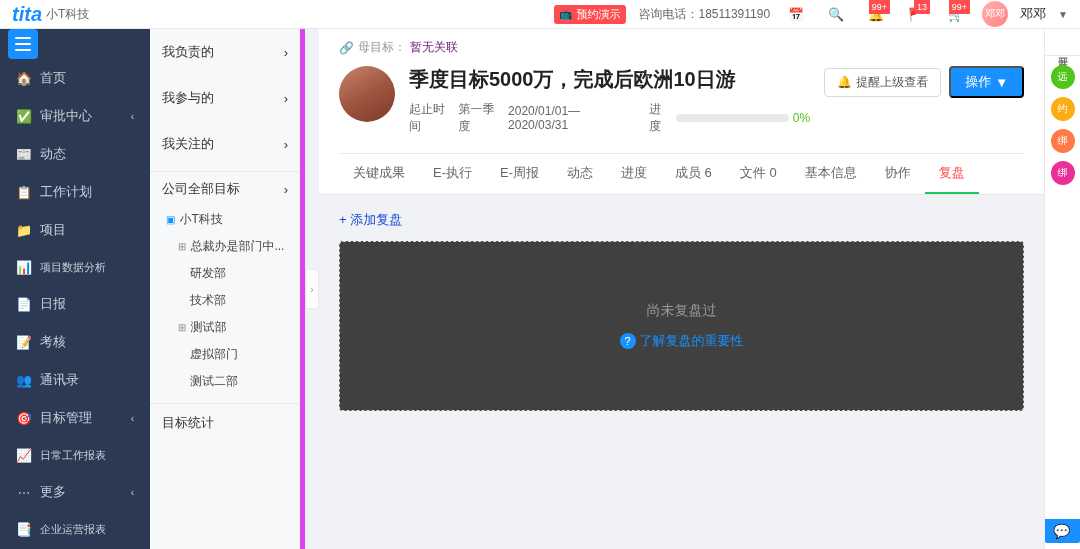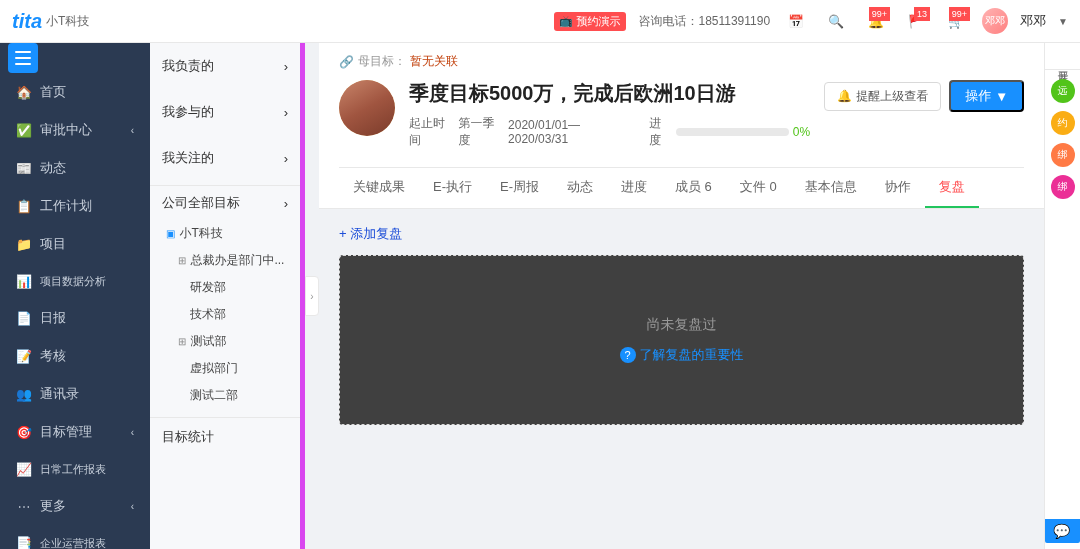--- a/index.html
+++ b/index.html
@@ -1,20 +1,20 @@
 <!DOCTYPE html>
 <html><head>
   <meta charset="utf-8">
   <style>
     * { box-sizing: border-box; margin: 0; padding: 0; }
     body { font-family: -apple-system, BlinkMacSystemFont, 'PingFang SC', 'Microsoft YaHei', sans-serif; font-size: 13px; color: #333; background: #f0f2f5; height: 549px; overflow: hidden; }
 
     
     .app-container { display: flex; flex-direction: column; height: 549px; }
-    .top-bar { height: 43px; background: #fff; border-bottom: 1px solid #e8e8e8; display: flex; align-items: center; padding: 6px 12px; justify-content: space-between; flex-shrink: 0; }
+    .top-bar { height: 29px; background: #fff; border-bottom: 1px solid #e8e8e8; display: flex; align-items: center; padding: 6px 12px; justify-content: space-between; flex-shrink: 0; }
     .main-area { display: flex; flex: 1; overflow: hidden; }
 
     
     .top-left { display: flex; align-items: center; gap: 8px; }
     .logo { display: flex; align-items: center; gap: 4px; }
     .logo-tita { color: #1890ff; font-size: 20px; font-weight: bold; font-style: italic; }
     .logo-sub { font-size: 12px; color: #666; }
     .top-right { display: flex; align-items: center; gap: 12px; }
     .top-demo { background: #ff4d4f; color: #fff; font-size: 11px; padding: 2px 6px; border-radius: 3px; display: flex; align-items: center; gap: 3px; }
     .top-phone { font-size: 12px; color: #666; }
@@ -34,21 +34,21 @@
     .second-sidebar-header { display: flex; align-items: center; justify-content: space-between; padding: 8px 12px; font-size: 13px; color: #333; cursor: pointer; }
     .tree-item { padding: 5px 8px 5px 16px; font-size: 12px; color: #444; cursor: pointer; display: flex; align-items: center; gap: 4px; }
     .tree-child { padding-left: 28px; }
     .tree-grandchild { padding-left: 40px; }
     .stats-label { padding: 10px 12px 4px; font-size: 13px; color: #333; font-weight: 500; border-top: 1px solid #e8e8e8; margin-top: 8px; }
 
     
     .main-content { flex: 1; overflow-y: auto; background: #f0f2f5; padding: 0; }
     .content-header { background: #fff; padding: 10px 20px 0; border-bottom: 1px solid #e8e8e8; }
     .breadcrumb { font-size: 12px; color: #999; display: flex; align-items: center; gap: 4px; margin-bottom: 10px; }
-    .breadcrumb a { color: #c2410c; cursor: pointer; }
+    .breadcrumb a { color: #701a75; cursor: pointer; }
     .goal-header { display: flex; align-items: flex-start; gap: 14px; padding-bottom: 10px; }
     .goal-avatar { width: 56px; height: 56px; border-radius: 50%; background: #d4a574; overflow: hidden; flex-shrink: 0; }
     .goal-info { flex: 1; }
     .goal-title { font-size: 20px; font-weight: 600; color: #222; margin-bottom: 8px; }
     .goal-meta { display: flex; align-items: center; gap: 16px; font-size: 12px; color: #666; }
     .goal-meta-item { display: flex; align-items: center; gap: 4px; }
     .progress-bar-container { width: 120px; height: 8px; background: #e8e8e8; border-radius: 4px; overflow: hidden; }
     .progress-bar-fill { height: 100%; background: #52c41a; border-radius: 4px; }
     .goal-actions { display: flex; align-items: center; gap: 8px; }
     .btn-remind { border: 1px solid #d9d9d9; background: #fff; color: #555; padding: 5px 12px; border-radius: 4px; cursor: pointer; font-size: 12px; display: flex; align-items: center; gap: 4px; }

